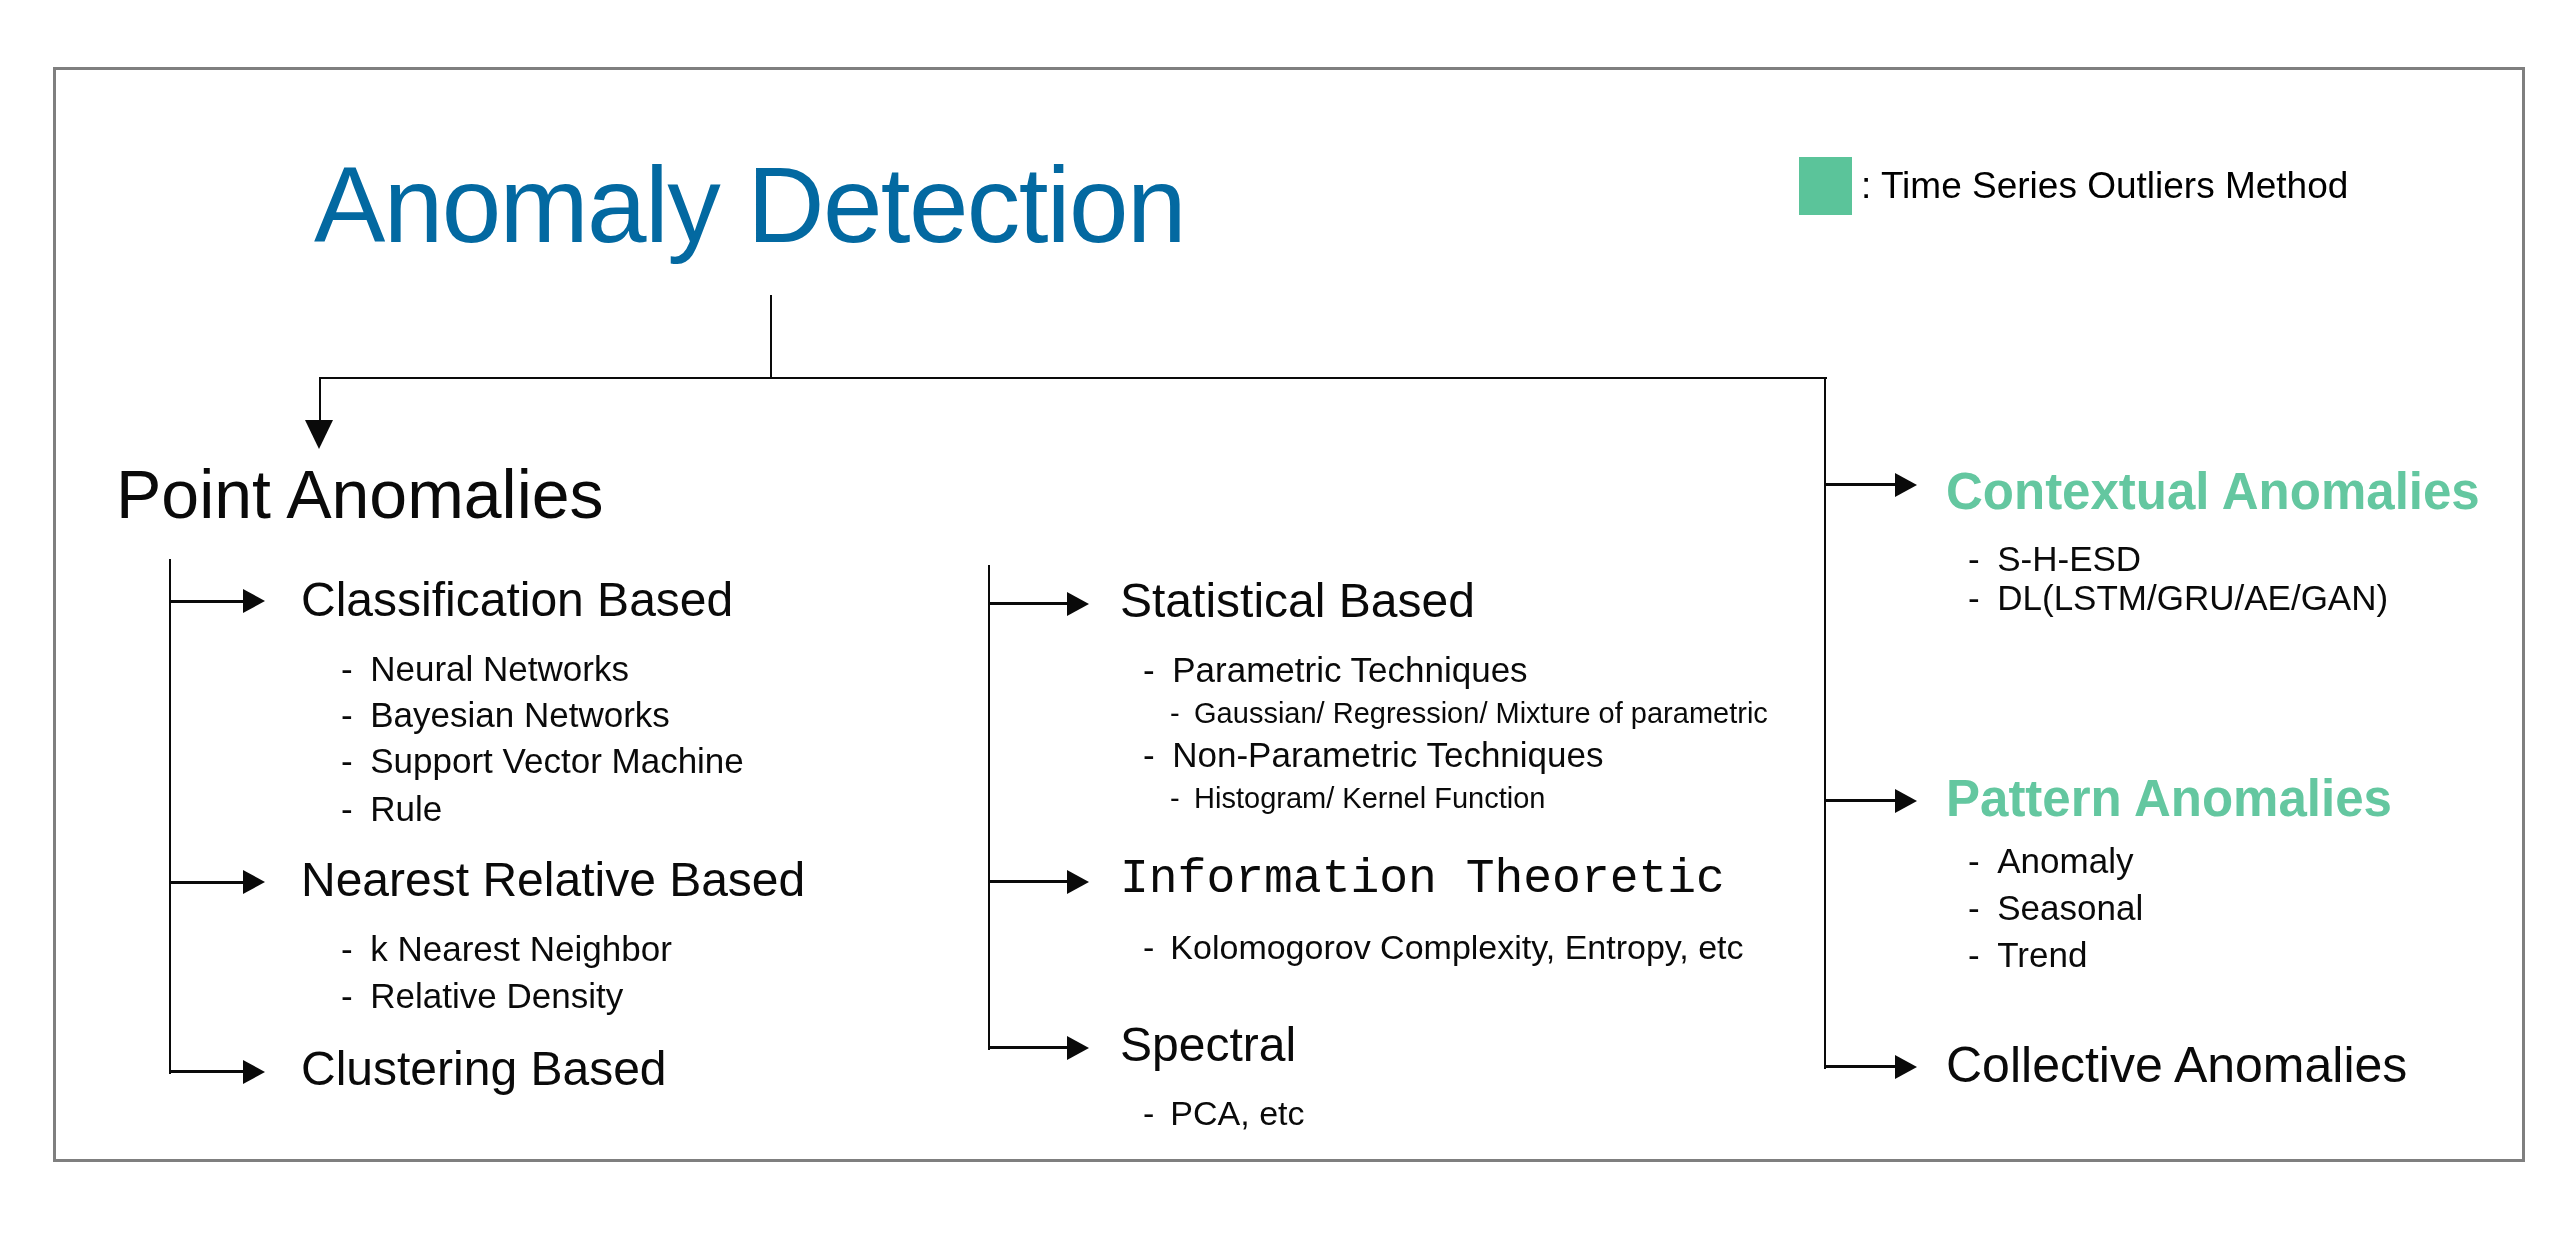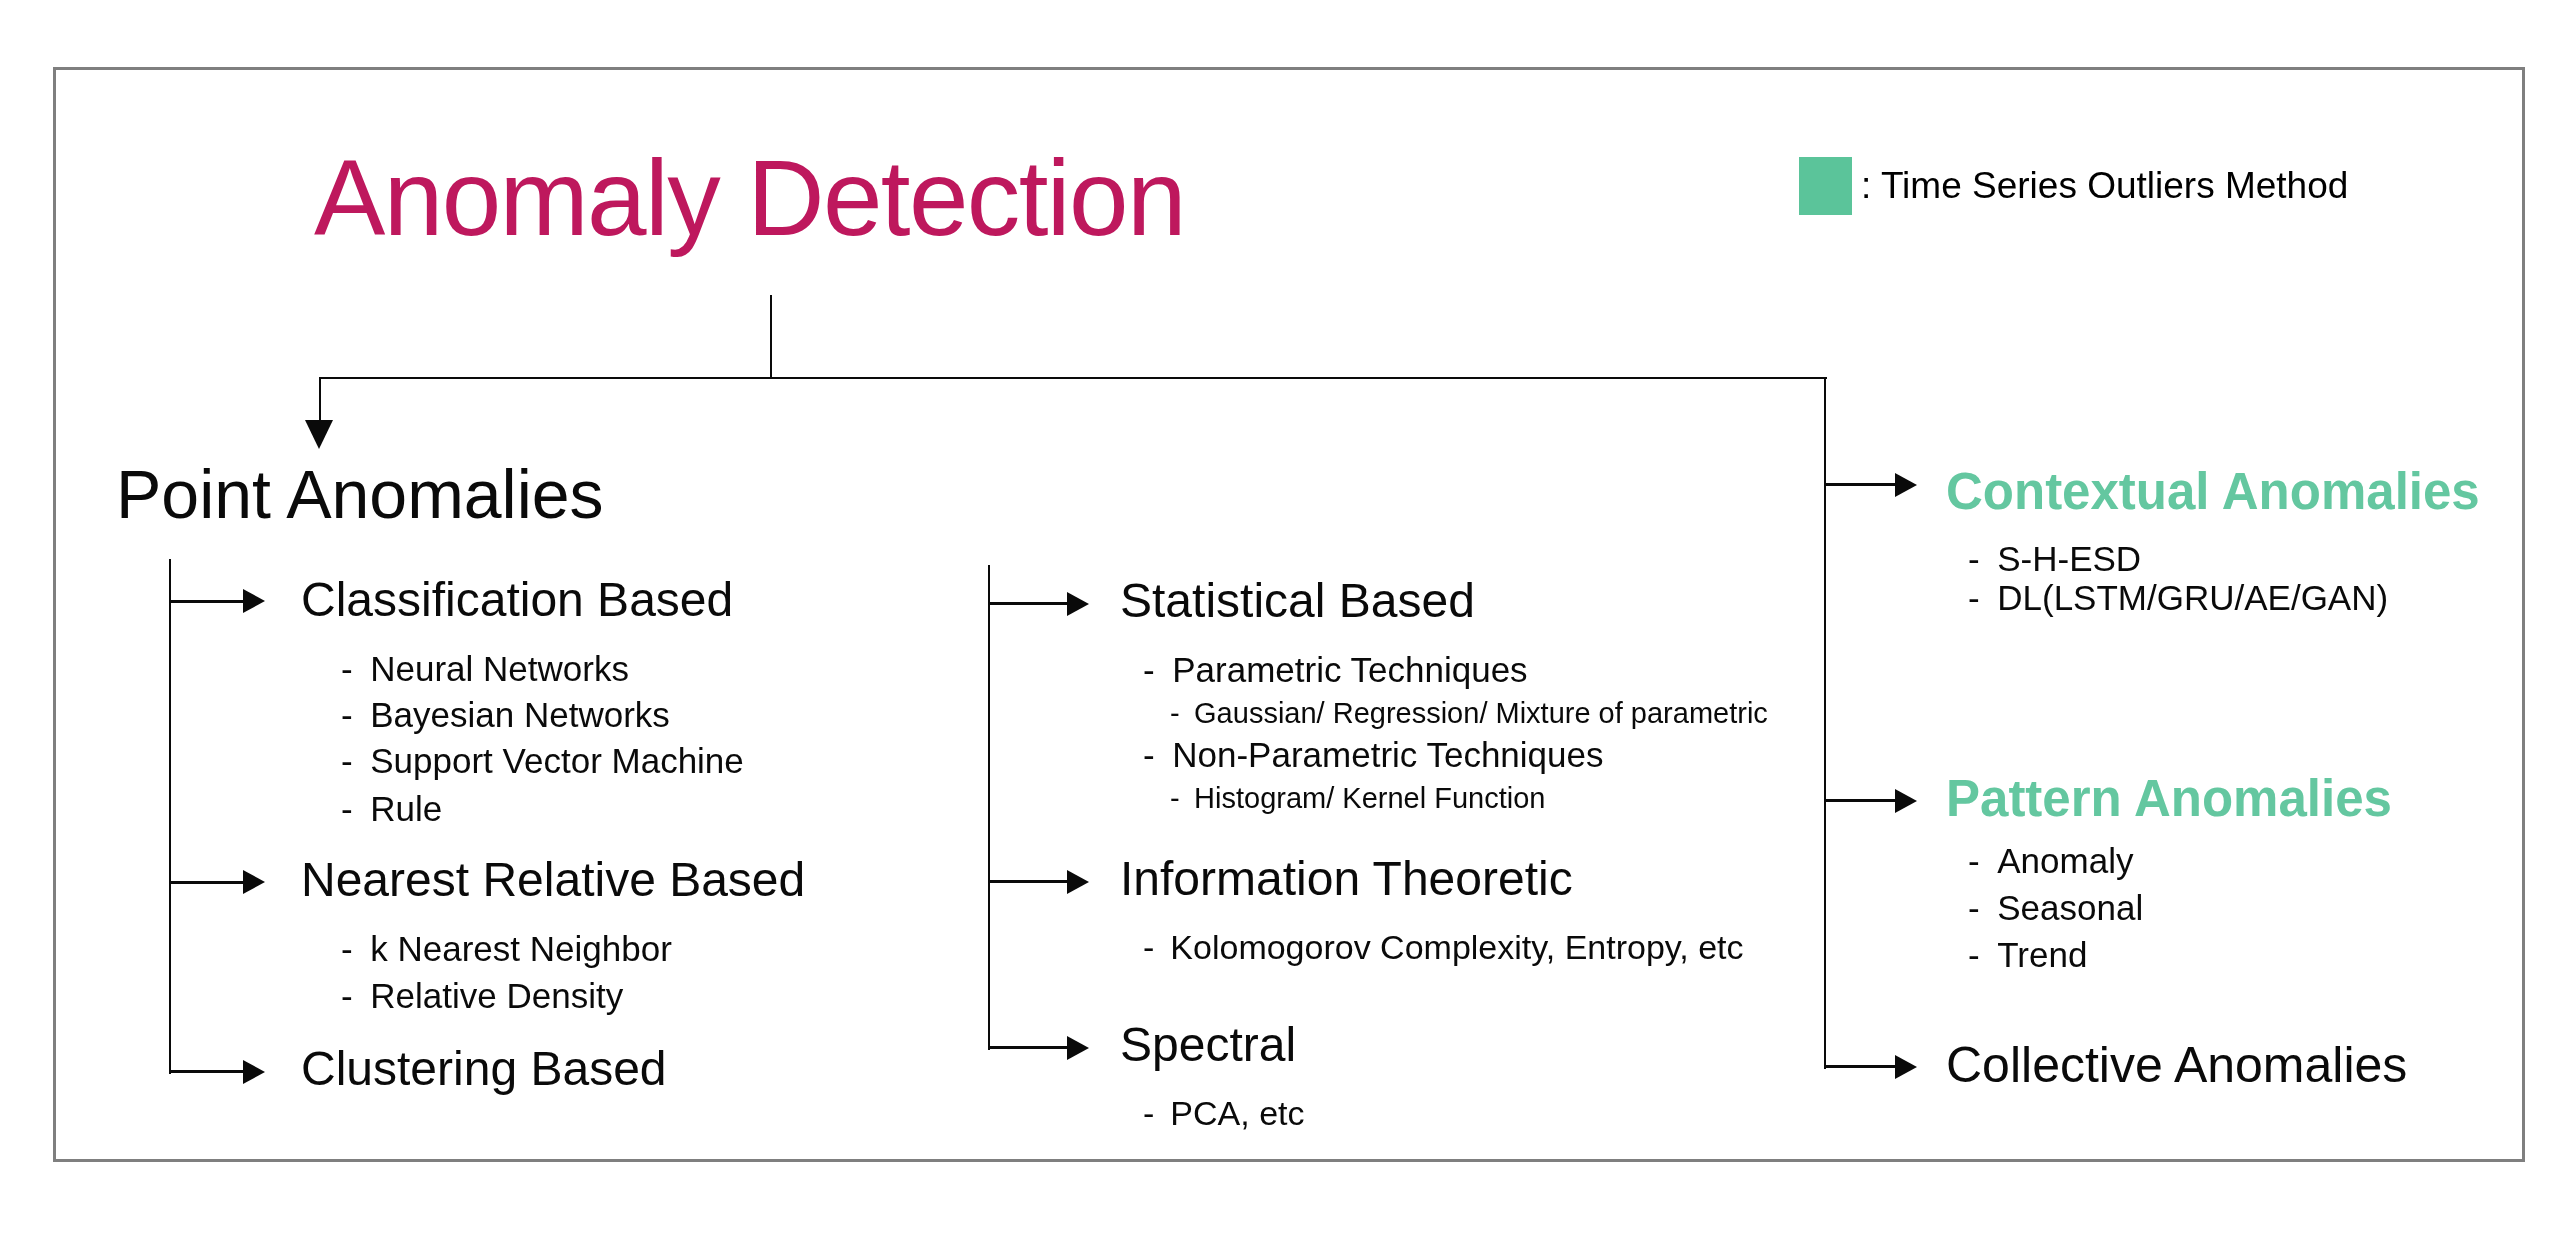--- a/index.html
+++ b/index.html
@@ -1,21 +1,21 @@
 <!DOCTYPE html>
 <html style="font-size:13px"><head>
 <meta charset="utf-8">
 <style>
   html,body{margin:0;padding:0;background:#ffffff;}
   body{width:2576px;height:1241px;position:relative;overflow:hidden;
        font-family:"Liberation Sans", sans-serif;color:#0a0a0a;}
   .frame{position:absolute;left:53px;top:67px;width:2472px;height:1095px;
          border:3.2px solid #7f7f7f;background:#ffffff;box-sizing:border-box;}
-  .title{position:absolute;left:314px;top:140px;font-size:107px;line-height:1.1;
-         letter-spacing:-1.6px;color:#be185d;white-space:nowrap;}
+  .title{position:absolute;left:314px;top:147px;font-size:107px;line-height:1.1;
+         letter-spacing:-1.6px;color:#0369a1;white-space:nowrap;}
   .legend{position:absolute;left:1799px;top:157px;height:58px;}
   .swatch{position:absolute;left:0;top:0;width:53px;height:58px;background:#5BC49A;}
   .legend-label{position:absolute;left:62px;top:8px;font-size:37px;white-space:nowrap;color:#000000;}
   
   .hline{position:absolute;height:2.4px;background:#0a0a0a;}
   .vline{position:absolute;width:2.4px;background:#0a0a0a;}
   .shaft{position:absolute;height:3.2px;background:#0a0a0a;}
   .tri-right{position:absolute;width:0;height:0;
              border-top:12px solid transparent;border-bottom:12px solid transparent;
              border-left:22.4px solid #0a0a0a;}
@@ -91,21 +91,21 @@
 <div class="li" style="left:341px;top:978px;">Relative Density</div>
 
 <div class="heading" style="left:301px;top:1045px;">Clustering Based</div>
 
 <div class="heading" style="left:1120px;top:577px;">Statistical Based</div>
 <div class="li" style="left:1143px;top:652px;">Parametric Techniques</div>
 <div class="li2" style="left:1170px;top:699px;">Gaussian/ Regression/ Mixture of parametric</div>
 <div class="li" style="left:1143px;top:737px;">Non-Parametric Techniques</div>
 <div class="li2" style="left:1170px;top:784px;">Histogram/ Kernel Function</div>
 
-<div class="heading" style="left:1120px;top:855px;">Information Theoretic</div>
+<div class="heading" style="left:1120px;top:855px;font-family:Liberation Mono, monospace;">Information Theoretic</div>
 <div class="li3" style="left:1143px;top:930px;">Kolomogorov Complexity, Entropy, etc</div>
 
 <div class="heading" style="left:1120px;top:1021px;">Spectral</div>
 <div class="li3" style="left:1143px;top:1096px;">PCA, etc</div>
 
 <div class="heading-green" style="left:1946px;top:466px;">Contextual Anomalies</div>
 <div class="li" style="left:1968px;top:541px;">S-H-ESD</div>
 <div class="li" style="left:1968px;top:580px;">DL(LSTM/GRU/AE/GAN)</div>
 
 <div class="heading-green" style="left:1946px;top:773px;">Pattern Anomalies</div>

